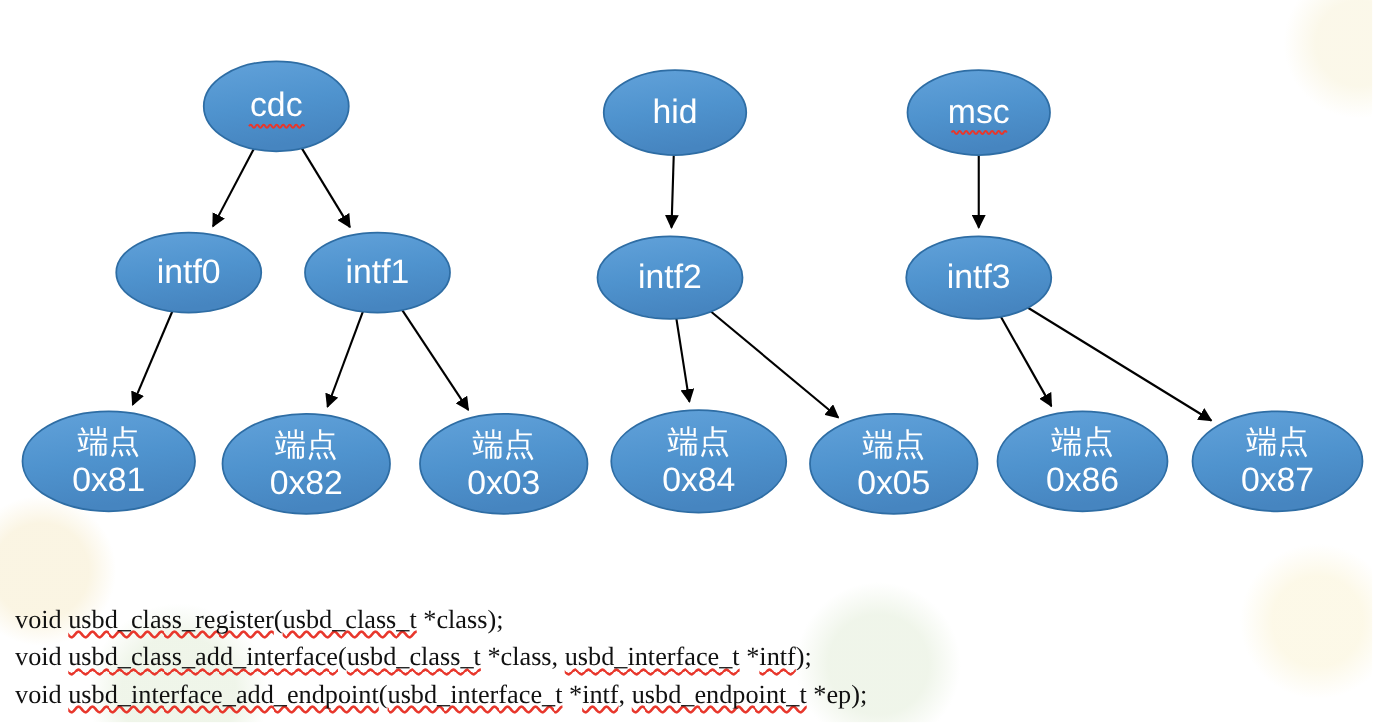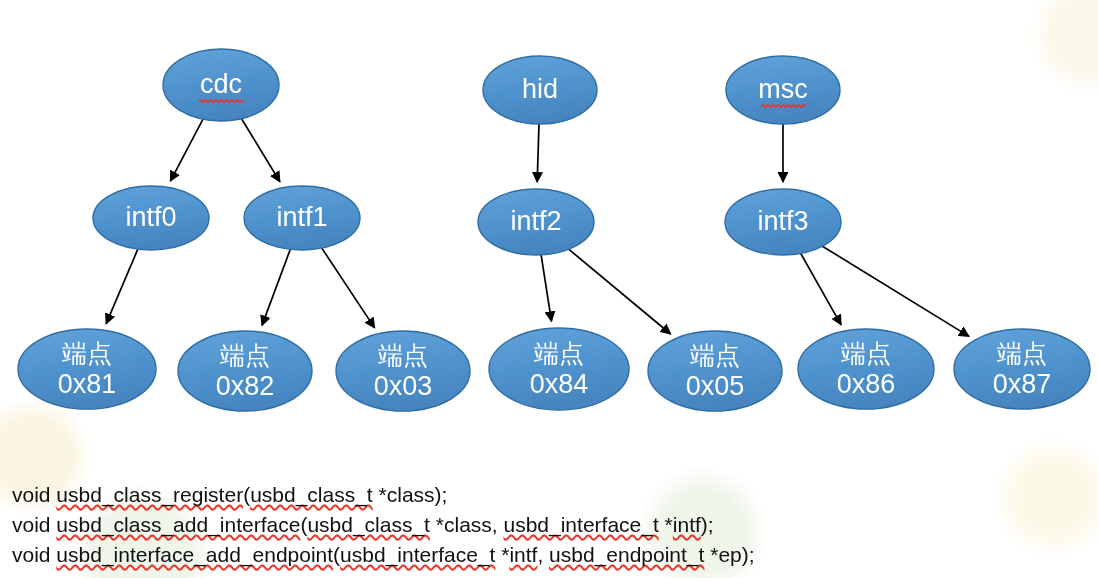--- a/index.html
+++ b/index.html
@@ -48,21 +48,21 @@
 
   
   #code-block {
     position: absolute;
     left: 0;
     top: 470px;
     width: 1098px;
     height: 108px;
     box-sizing: border-box;
     padding: 10px 12px 0 12px;
-    font-family: Liberation Sans, sans-serif;
+    font-family: Liberation Serif, serif;
     font-size: 21px;
     line-height: 30px;
     color: #111111;
     white-space: pre;
     letter-spacing: 0px;
   }
   .code-line { height: 30px; }
   .spell {
     text-decoration: underline wavy #e8372c;
     text-decoration-skip-ink: none;

